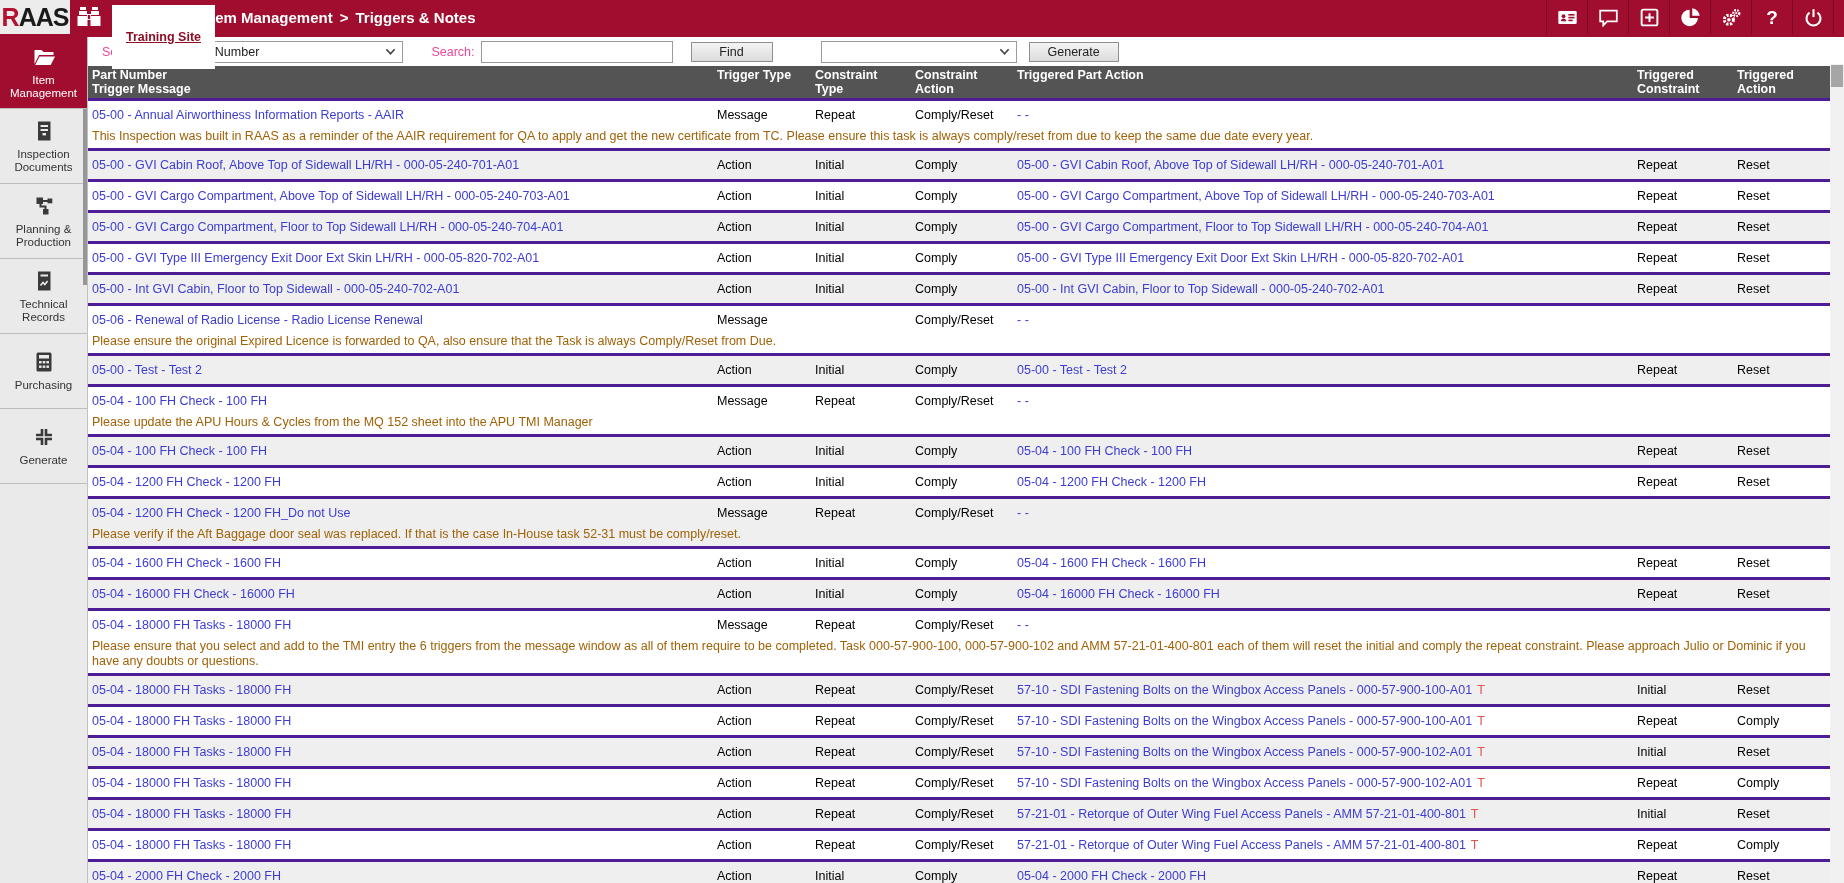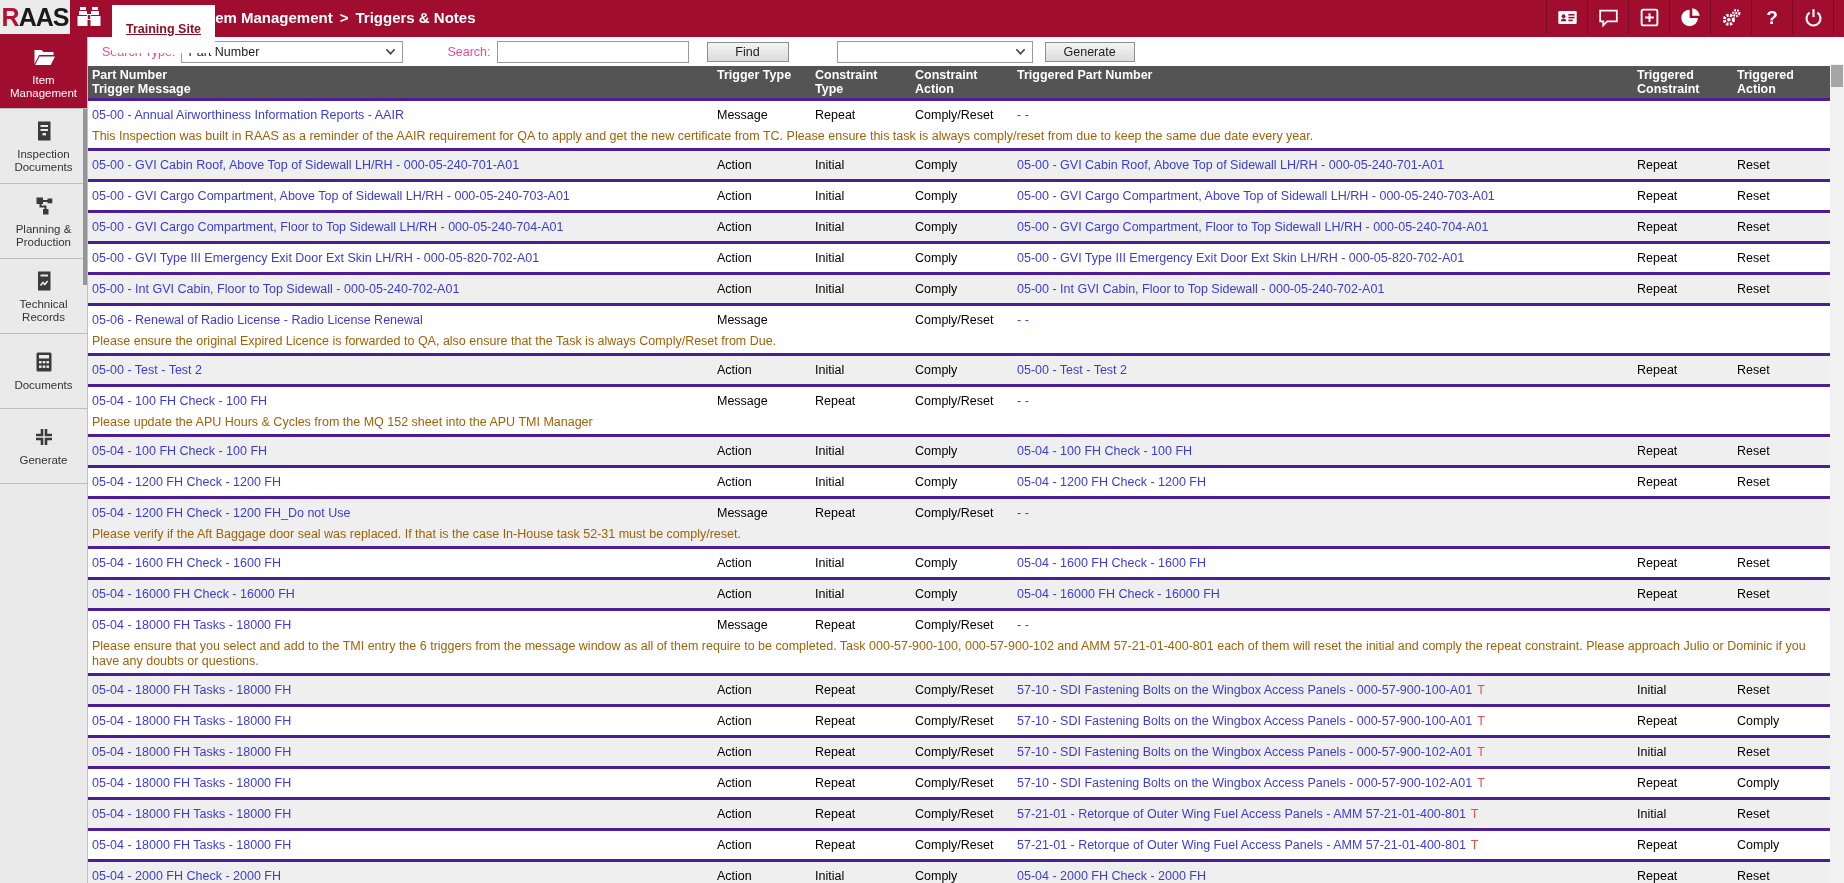--- a/index.html
+++ b/index.html
@@ -9,21 +9,21 @@
     background:#fff;-webkit-font-smoothing:antialiased;
   }
   
   .topbar{position:absolute;left:0;top:0;width:1844px;height:37px;background:#a10d2e;z-index:5;}
   .logo-box{position:absolute;left:0;top:0;width:70px;height:34px;background:#ececec;
     display:flex;align-items:center;justify-content:center;font-weight:bold;font-size:25px;letter-spacing:-1px;}
   .logo-box .r{color:#b31231;}
   .logo-box .rest{color:#1a1a1a;}
   .binoc{position:absolute;left:76px;top:5px;width:26px;height:24px;color:#fff;}
   .site-tab{position:absolute;left:112px;top:5px;height:32px;background:#fff;z-index:6;
-    display:flex;align-items:center;padding:8px 14px;cursor:pointer;}
+    display:flex;align-items:center;padding:16px 14px;cursor:pointer;}
   .site-tab span{color:#8d0f26;font-weight:bold;font-size:12.5px;text-decoration:underline;}
   .breadcrumb{position:absolute;left:206px;top:0;height:34px;display:flex;align-items:center;
     color:#fff;font-weight:bold;font-size:15px;gap:7px;}
   .top-icons{position:absolute;right:10px;top:0;height:34px;display:flex;}
   .top-icon{width:40px;height:34px;display:flex;align-items:center;justify-content:center;
     border-left:1px solid rgba(0,0,0,0.22);color:#fff;cursor:pointer;}
   .top-icon:last-child{border-right:1px solid rgba(0,0,0,0.22);}
   .top-icon svg{width:21px;height:21px;}
   .qmark{font-size:19px;font-weight:bold;color:#fff;line-height:1;}
   
@@ -174,41 +174,41 @@
     <svg viewBox="0 0 24 24">
         <rect x="4.5" y="2.5" width="15" height="19" rx="1.5" fill="#3a3a3a"></rect>
         <rect x="7" y="5" width="10" height="3.5" fill="#eaeaea"></rect>
         <rect x="7" y="11" width="2.6" height="2.4" fill="#eaeaea"></rect>
         <rect x="10.7" y="11" width="2.6" height="2.4" fill="#eaeaea"></rect>
         <rect x="14.4" y="11" width="2.6" height="2.4" fill="#eaeaea"></rect>
         <rect x="7" y="15.5" width="2.6" height="2.4" fill="#eaeaea"></rect>
         <rect x="10.7" y="15.5" width="2.6" height="2.4" fill="#eaeaea"></rect>
         <rect x="14.4" y="15.5" width="2.6" height="2.4" fill="#eaeaea"></rect>
       </svg>
-    <div class="lbl">Documents</div>
+    <div class="lbl">Purchasing</div>
   </div>
   <div class="sb-item">
     <svg viewBox="0 0 24 24">
         <path d="M10 4v6H4M14 4v6h6M10 20v-6H4M14 20v-6h6" fill="none" stroke="#3a3a3a" stroke-width="2.6"></path>
       </svg>
     <div class="lbl">Generate</div>
   </div>
   <div class="sb-scrollthumb"></div>
 </div>
 
 <div class="main">
   <div class="toolbar">
     <span class="tb-label">Search Type:</span>
     <div class="fake-select" style="width:222px">
       <span>Part Number</span>
       <svg viewBox="0 0 12 12">
           <path d="M1.5 3.5l4.5 5 4.5-5" fill="none" stroke="currentColor" stroke-width="1.8"></path>
         </svg>
     </div>
-    <span class="tb-label" style="margin-left:44px">Search:</span>
+    <span class="tb-label" style="margin-left:28px">Search:</span>
     <input class="tb-input" type="text" value="" style="">
     <button class="tb-btn" style="margin-left:18px;width:82px">Find</button>
     <div class="fake-select" style="width:196px;margin-left:48px">
       <span></span>
       <svg viewBox="0 0 12 12">
           <path d="M1.5 3.5l4.5 5 4.5-5" fill="none" stroke="currentColor" stroke-width="1.8"></path>
         </svg>
     </div>
     <button class="tb-btn" style="margin-left:12px">Generate</button>
   </div>
@@ -236,21 +236,21 @@
             </th>
           <th>
               <div>Constraint</div>
               <div>Type</div>
             </th>
           <th>
               <div>Constraint</div>
               <div>Action</div>
             </th>
           <th>
-              <div>Triggered Part Number</div>
+              <div>Triggered Part Action</div>
               <div></div>
             </th>
           <th>
               <div>Triggered</div>
               <div>Constraint</div>
             </th>
           <th>
               <div>Triggered</div>
               <div>Action</div>
             </th>

